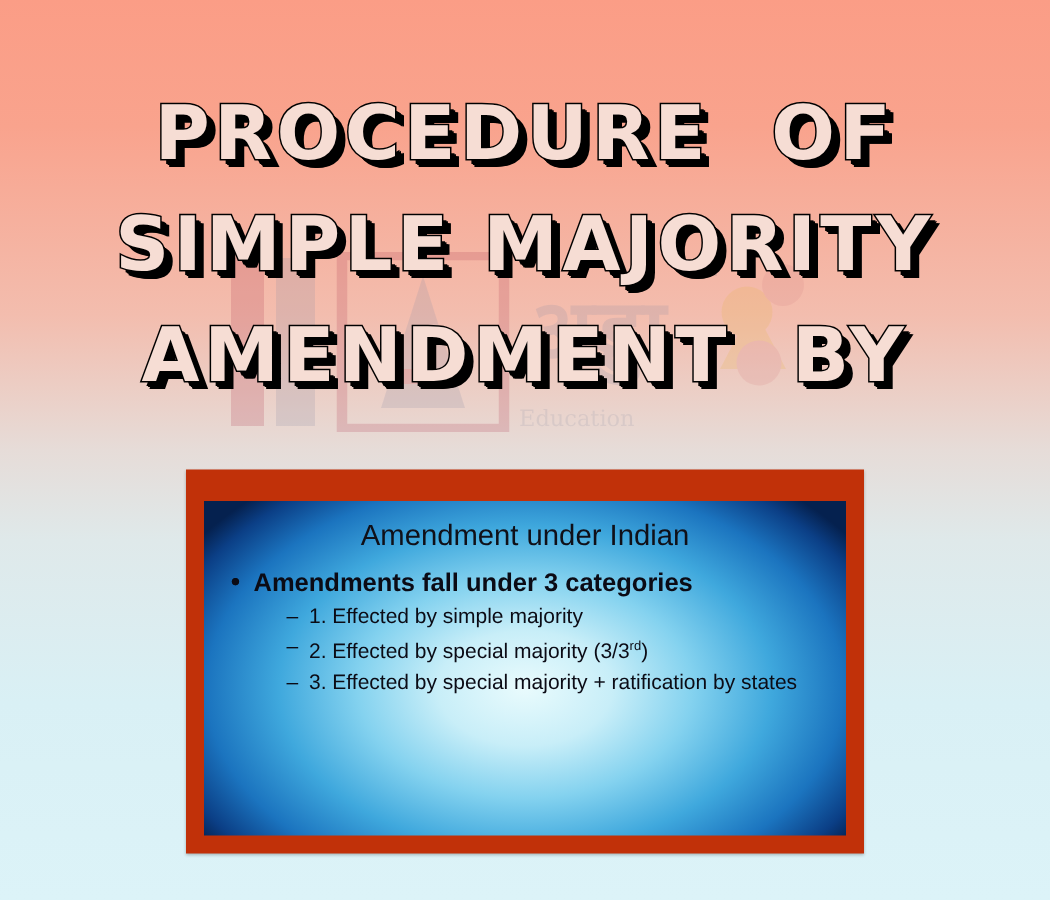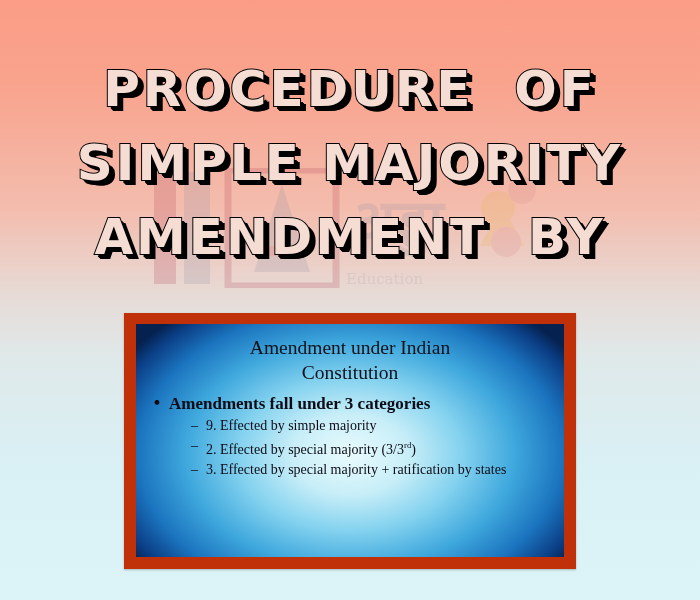--- a/index.html
+++ b/index.html
@@ -58,23 +58,22 @@
        6px 5px 0 #000;
     white-space:pre;
   }
 
   
   #slide {
     position:absolute;
     left:124px; top:313px;
     width:452px; height:256px;
     background:#c13109;
-    padding:11px 12px 12px 12px;
+    padding:21px 12px 12px 12px;
     box-shadow:0 1px 2px rgba(0,0,0,.25);
-    font-family:Liberation Serif, serif;
   }
   #slide-inner {
     position:relative;
     width:100%; height:100%;
     background:
        radial-gradient(ellipse 62% 78% at 50% 56%,
           #e9fbfd 0%,
           #c8eef8 22%,
           #84d2ef 42%,
           #3fa8dd 62%,
@@ -155,37 +154,36 @@
     <span class="title-line">PROCEDURE  OF</span>
     <span class="title-line">SIMPLE MAJORITY</span>
     <span class="title-line">AMENDMENT  BY</span>
   </div>
 
   <div id="slide">
     <div id="slide-inner">
 
       <div id="slide-title">
         <span>Amendment under Indian</span><br>
-        <span>Constitution</span>
       </div>
 
       <ul class="lvl1">
 
         <li>
           <span class="b1">•</span>
         </li>
 
         <li>
           <span class="b1">•</span>
           <span>Amendments fall under 3 categories</span>
 
           <ul class="lvl2">
             <li>
               <span class="b2">–</span>
-              <span>9. Effected by simple majority</span>
+              <span>1. Effected by simple majority</span>
             </li>
             <li>
               <span class="b2">–</span>
               <span>2. Effected by special majority (3/3</span><sup>rd</sup><span>)</span>
             </li>
             <li>
               <span class="b2">–</span>
               <span>3. Effected by special majority + ratification by states</span>
             </li>
           </ul>

